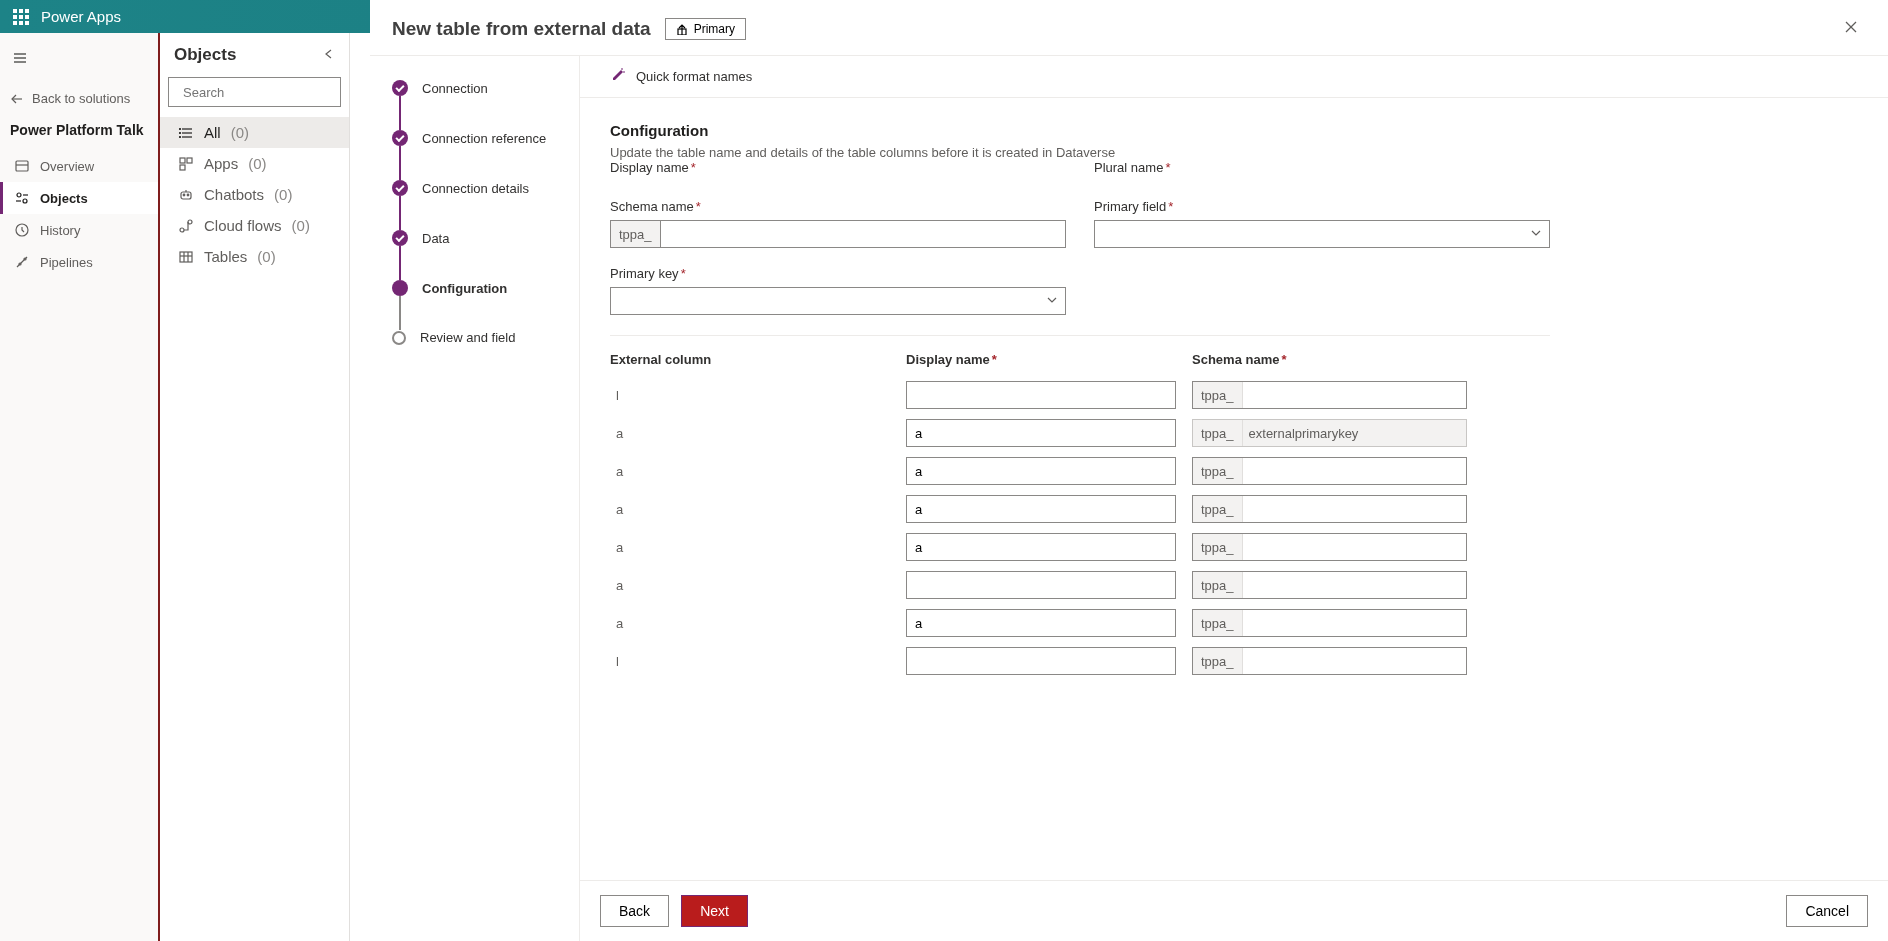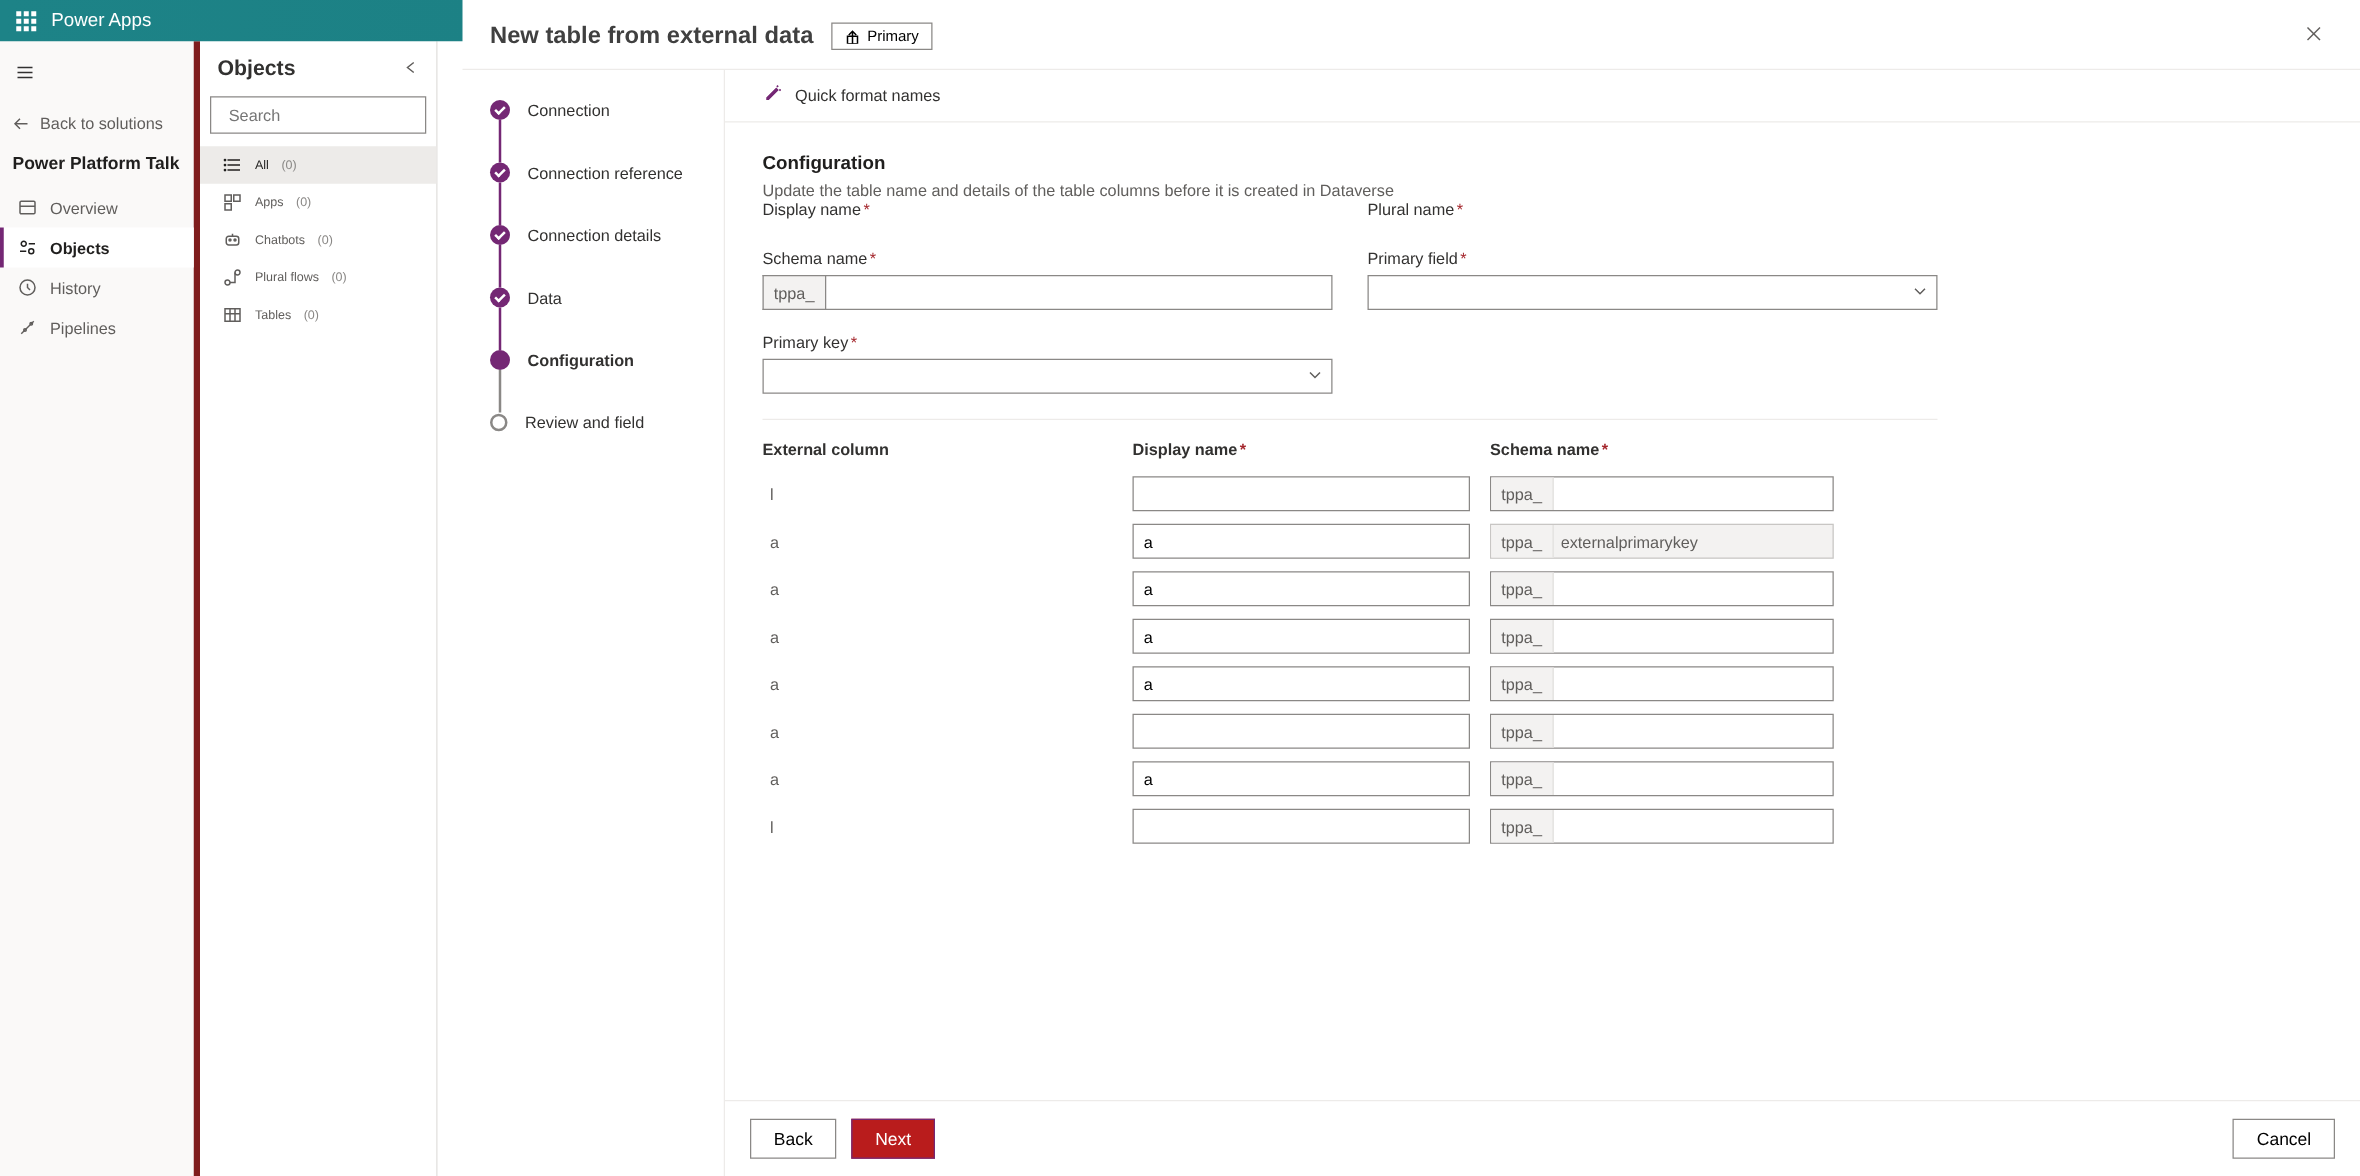--- a/index.html
+++ b/index.html
@@ -7,36 +7,36 @@
 
 .top-bar { height: 33px; background: linear-gradient(90deg, #1d8387 0%, #1b7e82 50%); display: flex; align-items: center; color: #fff; padding: 0 4px; position: relative; }
 .waffle { width: 33px; height: 33px; display: flex; align-items: center; justify-content: center; cursor: pointer; }
 .waffle-grid { display: grid; grid-template-columns: repeat(3, 4px); grid-template-rows: repeat(3, 4px); gap: 2px; }
 .waffle-grid span { background: #fff; width: 4px; height: 4px; }
 .app-title { font-weight: 400; margin-left: 4px; font-size: 15px; }
 .top-deco { position: absolute; right: 0; top: 0; height: 33px; width: 200px; opacity: 0.4; }
 
 .main-row { display: flex; height: calc(100vh - 33px); }
 
-.nav-rail { width: 160px; border-right: 5px solid #7f1d1d; background: #faf9f8; padding-top: 10px; display: flex; flex-direction: column; }
+.nav-rail { width: 160px; border-right: 2px solid #7f1d1d; background: #faf9f8; padding-top: 10px; display: flex; flex-direction: column; }
 .hamburger { width: 32px; height: 30px; display: flex; align-items: center; justify-content: center; cursor: pointer; margin-left: 4px; margin-bottom: 10px; }
 .back-link { display: flex; align-items: center; gap: 8px; padding: 8px 10px; color: #605e5c; cursor: pointer; font-size: 13px; }
 .back-link svg { width: 14px; height: 14px; }
 .solution-name { padding: 8px 10px 12px 10px; font-weight: 600; font-size: 14px; color: #201f1e; }
 .nav-item { display: flex; align-items: center; gap: 10px; padding: 8px 14px; color: #605e5c; cursor: pointer; font-size: 13px; }
 .nav-item.active { background: #fff; border-left: 3px solid #742774; font-weight: 600; color: #201f1e; padding-left: 11px; }
 .nav-item svg { width: 16px; height: 16px; flex-shrink: 0; }
 
 .objects-panel { width: 190px; border-right: 1px solid #e1dfdd; background: #fff; display: flex; flex-direction: column; }
 .objects-header { display: flex; align-items: center; justify-content: space-between; padding: 12px 14px 8px 14px; }
 .objects-header h2 { font-size: 17px; font-weight: 600; color: #323130; }
 .collapse-btn { cursor: pointer; color: #605e5c; }
 .search-box { margin: 4px 8px 10px 8px; display: flex; align-items: center; border: 1px solid #8a8886; padding: 4px 8px; gap: 6px; height: 30px; }
 .search-box input { border: none; outline: none; flex: 1; font-size: 13px; background: transparent; }
-.obj-item { display: flex; align-items: center; gap: 10px; padding: 7px 18px; color: #605e5c; cursor: pointer; font-size: 10px; }
+.obj-item { display: flex; align-items: center; gap: 10px; padding: 7px 18px; color: #605e5c; cursor: pointer; font-size: 15px; }
 .obj-item.selected { background: #edebe9; color: #201f1e; }
 .obj-item svg { width: 16px; height: 16px; flex-shrink: 0; }
 .obj-count { color: #8a8886; }
 
 .modal { position: absolute; left: 370px; top: 0; right: 0; bottom: 0; background: #fff; display: flex; flex-direction: column; z-index: 10; }
 
 .modal-header { display: flex; align-items: center; padding: 12px 22px 10px 22px; gap: 14px; }
 .modal-title { font-size: 19px; font-weight: 600; color: #404040; }
 .preview-btn { border: 1px solid #8a8886; background: #fff; padding: 3px 10px; font-size: 12px; display: flex; align-items: center; gap: 6px; cursor: pointer; }
 .close-modal { margin-left: auto; cursor: pointer; padding: 8px; color: #605e5c; }
@@ -215,21 +215,21 @@
         </svg>
       <span>Chatbots</span>
       <span class="obj-count">(0)</span>
     </div>
     <div class="obj-item">
       <svg class="icon-stroke">
           <circle cx="4" cy="12" r="2"></circle>
           <circle cx="12" cy="4" r="2"></circle>
           <path d="M6 12 L10 12 L10 4"></path>
         </svg>
-      <span>Plural flows</span>
+      <span>Cloud flows</span>
       <span class="obj-count">(0)</span>
     </div>
     <div class="obj-item">
       <svg class="icon-stroke">
           <rect x="2" y="3" width="12" height="10"></rect>
           <line x1="2" y1="7" x2="14" y2="7"></line>
           <line x1="6" y1="3" x2="6" y2="13"></line>
           <line x1="10" y1="3" x2="10" y2="13"></line>
         </svg>
       <span>Tables</span>

